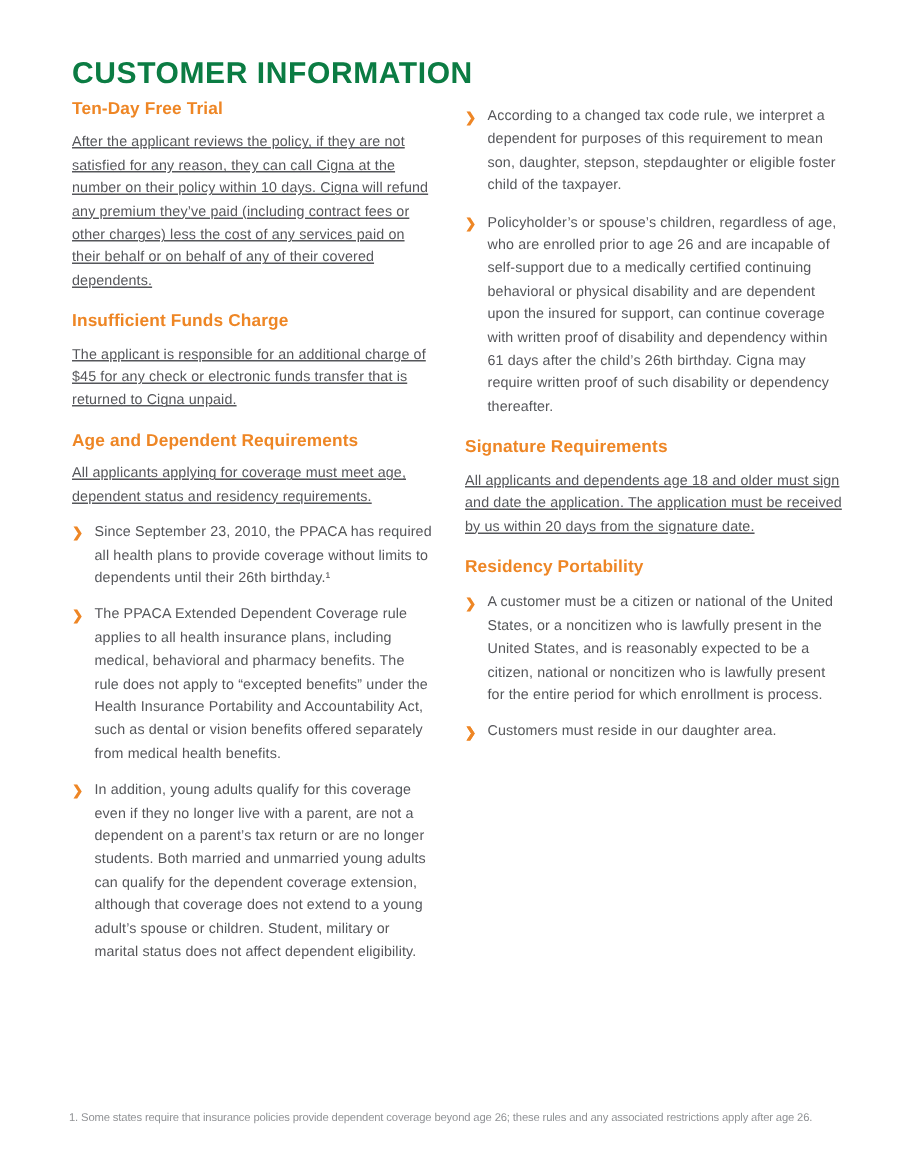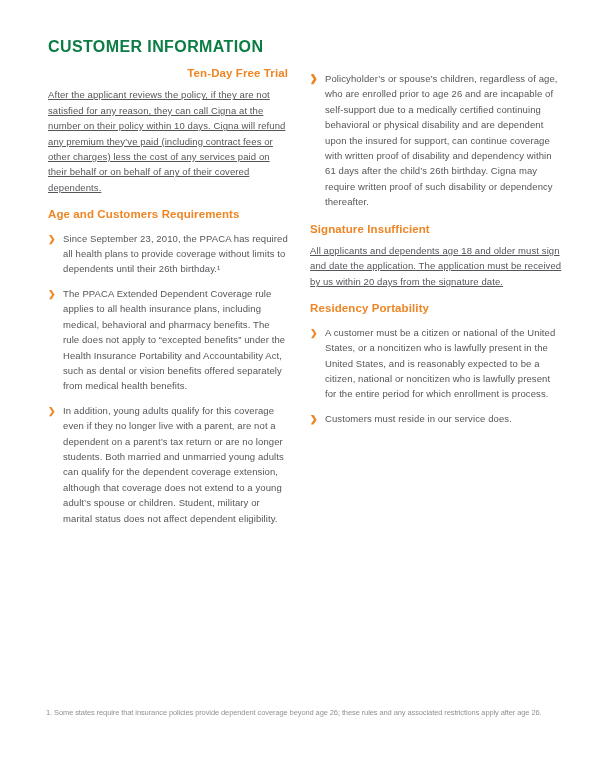--- a/index.html
+++ b/index.html
@@ -18,121 +18,125 @@
     width: 600px;
     height: 776px;
     background: #ffffff;
     overflow: hidden;
   }
   .title {
     position: absolute;
     left: 48px;
     top: 38px;
     margin: 0;
-    font-size: 16px;
+    font-size: 20px;
     font-weight: bold;
     letter-spacing: 0.4px;
     color: var(--green, #0b7c43);
   }
   .col {
     position: absolute;
     color: var(--body, #55565a);
     font-size: 9.5px;
     line-height: 15.4px;
     letter-spacing: 0.1px;
   }
   .col-left  { left: 48px;  top: 66px; width: 240px; }
   .col-right { left: 310px; top: 62px; width: 252px; }
   h2.sec {
     margin: 12px 0 6px 0;
     font-size: 11.5px;
     font-weight: bold;
     color: var(--orange, #ee8625);
   }
-  .col-left h2.sec:first-child { margin-top: 0; text-align: right; }
+  .col-left h2.sec:first-child { margin-top: 0; }
   .col p { margin: 0 0 7px 0; text-decoration: underline; }
   .bullet {
     position: relative;
     padding-left: 15px;
     margin: 8px 0 9px 0;
   }
   .chev {
     position: absolute;
     left: 0;
     top: 1px;
     font-size: 9px;
     font-weight: bold;
     color: var(--orange, #ee8625);
     line-height: 14px;
   }
   .footnote {
     position: absolute;
     left: 46px;
-    top: 708px;
+    top: 740px;
     width: 525px;
     font-size: 7.5px;
     line-height: 10px;
     letter-spacing: -0.1px;
     color: var(--footnote, #909295);
   }
 </style>
 </head>
 <body>
 
 <div class="page">
 
   <h1 class="title">CUSTOMER INFORMATION</h1>
 
   <div class="col col-left">
 
     <h2 class="sec">Ten-Day Free Trial</h2>
     <p>After the applicant reviews the policy, if they are not satisfied for any reason, they can call Cigna at the number on their policy within 10 days. Cigna will refund any premium they’ve paid (including contract fees or other charges) less the cost of any services paid on their behalf or on behalf of any of their covered dependents.</p>
 
+    <h2 class="sec">Insufficient Funds Charge</h2>
+    <p>The applicant is responsible for an additional charge of $45 for any check or electronic funds transfer that is returned to Cigna unpaid.</p>
 
-    <h2 class="sec">Age and Customers Requirements</h2>
+    <h2 class="sec">Age and Dependent Requirements</h2>
+    <p>All applicants applying for coverage must meet age, dependent status and residency requirements.</p>
 
     <div class="bullet">
       <span class="chev">❯</span>
       <span>Since September 23, 2010, the PPACA has required all health plans to provide coverage without limits to dependents until their 26th birthday.¹</span>
     </div>
     <div class="bullet">
       <span class="chev">❯</span>
       <span>The PPACA Extended Dependent Coverage rule applies to all health insurance plans, including medical, behavioral and pharmacy benefits. The rule does not apply to “excepted benefits” under the Health Insurance Portability and Accountability Act, such as dental or vision benefits offered separately from medical health benefits.</span>
     </div>
     <div class="bullet">
       <span class="chev">❯</span>
       <span>In addition, young adults qualify for this coverage even if they no longer live with a parent, are not a dependent on a parent’s tax return or are no longer students. Both married and unmarried young adults can qualify for the dependent coverage extension, although that coverage does not extend to a young adult’s spouse or children. Student, military or marital status does not affect dependent eligibility.</span>
     </div>
 
   </div>
 
   <div class="col col-right">
 
     <div class="bullet">
       <span class="chev">❯</span>
+      <span>According to a changed tax code rule, we interpret a dependent for purposes of this requirement to mean son, daughter, stepson, stepdaughter or eligible foster child of the taxpayer.</span>
     </div>
     <div class="bullet">
       <span class="chev">❯</span>
       <span>Policyholder’s or spouse’s children, regardless of age, who are enrolled prior to age 26 and are incapable of self-support due to a medically certified continuing behavioral or physical disability and are dependent upon the insured for support, can continue coverage with written proof of disability and dependency within 61 days after the child’s 26th birthday. Cigna may require written proof of such disability or dependency thereafter.</span>
     </div>
 
-    <h2 class="sec">Signature Insufficient</h2>
+    <h2 class="sec">Signature Requirements</h2>
     <p>All applicants and dependents age 18 and older must sign and date the application. The application must be received by us within 20 days from the signature date.</p>
 
     <h2 class="sec">Residency Portability</h2>
 
     <div class="bullet">
       <span class="chev">❯</span>
       <span>A customer must be a citizen or national of the United States, or a noncitizen who is lawfully present in the United States, and is reasonably expected to be a citizen, national or noncitizen who is lawfully present for the entire period for which enrollment is process.</span>
     </div>
     <div class="bullet">
       <span class="chev">❯</span>
     </div>
     <div class="bullet">
       <span class="chev">❯</span>
-      <span>Customers must reside in our service does.</span>
+      <span>Customers must reside in our daughter area.</span>
     </div>
 
   </div>
 
   <div class="footnote">1. Some states require that insurance policies provide dependent coverage beyond age 26; these rules and any associated restrictions apply after age 26.</div>
 
 </div>
 
 </body></html>

